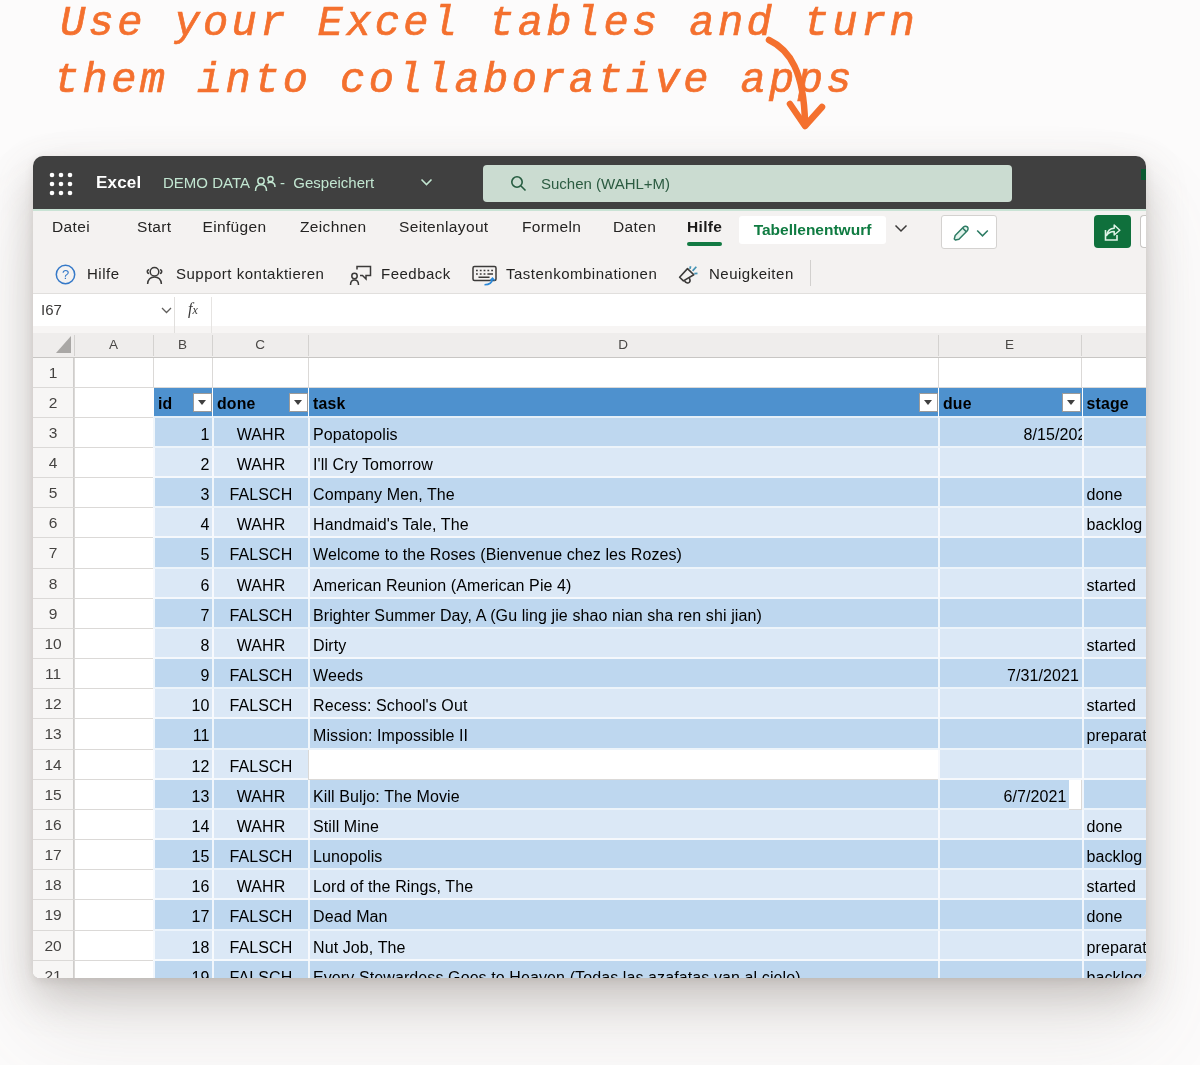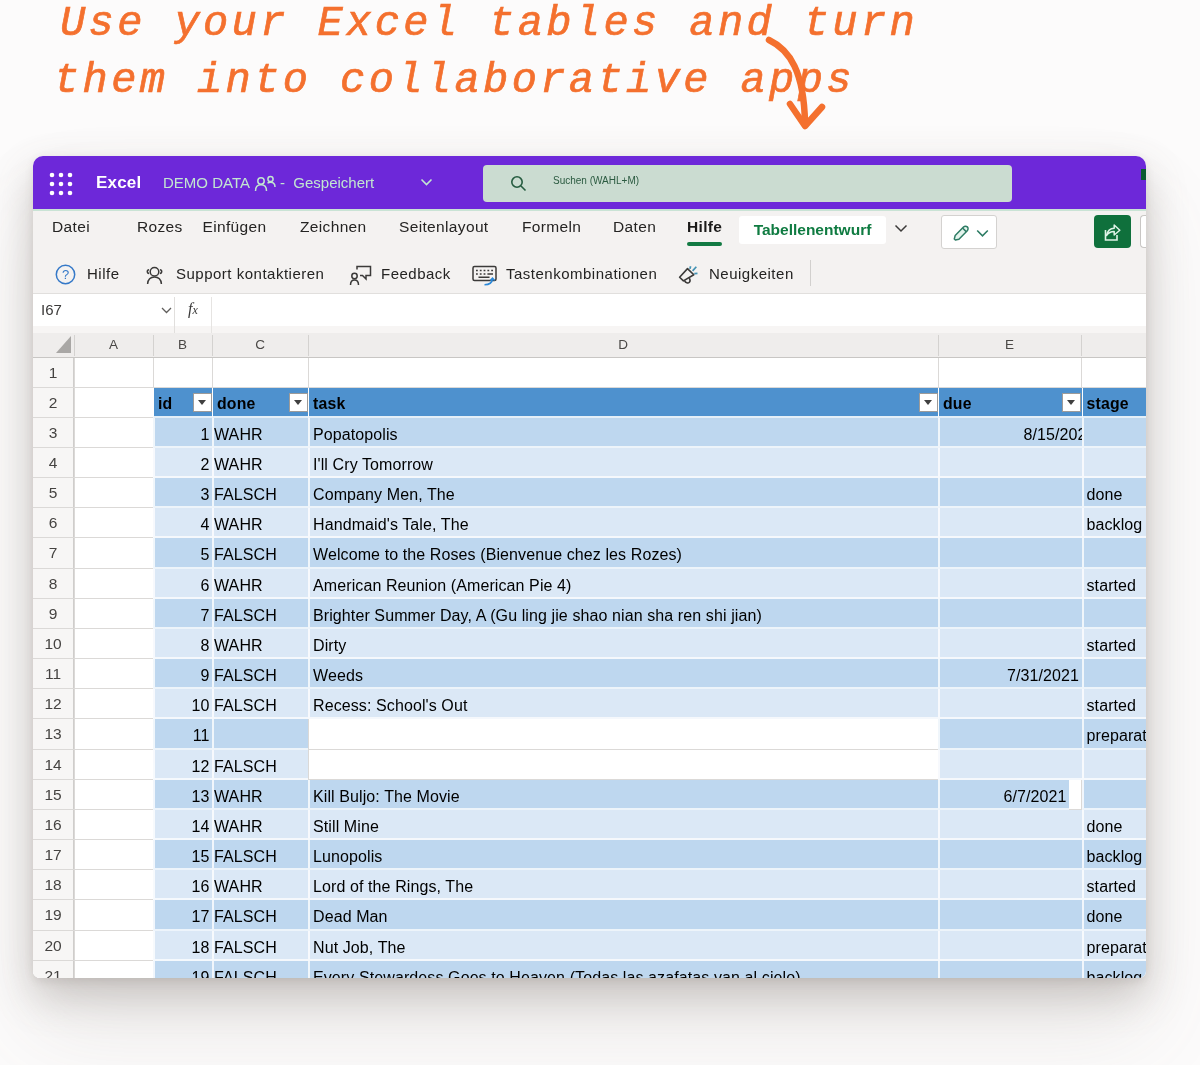--- a/index.html
+++ b/index.html
@@ -11,27 +11,27 @@
 #hand1 { left:60px; top:0px; }
 #hand2 { left:54px; top:57px; }
 #arrow { position:absolute; left:740px; top:20px; }
 
 
 #win { position:absolute; left:33px; top:156px; width:1113px; height:821.5px;
   border-radius:10px 10px 7px 7px; overflow:hidden; background:#fff;
   box-shadow:0 18px 40px rgba(110,100,92,.30), 0 50px 90px rgba(110,100,92,.12), 0 3px 8px rgba(110,100,92,.14); }
 
 
-#titlebar { position:absolute; left:0; top:0; width:1113px; height:53px; background:#6d28d9; }
+#titlebar { position:absolute; left:0; top:0; width:1113px; height:53px; background:#404040; }
 #titlebar .tt { position:absolute; color:#fff; }
 #excel-name { left:63px; top:17px; font-size:17px; font-weight:bold; letter-spacing:.2px; }
 #doc-name { left:130px; top:18px; font-size:15px; color:#C2E6D1 !important; }
 #saved-txt { left:247px; top:18px; font-size:15px; color:#C2E6D1 !important; }
 #searchbox { position:absolute; left:450px; top:9px; width:529px; height:37px; background:#CBDCD1; border-radius:4px; }
-#searchbox span { position:absolute; left:70px; top:10px; font-size:10px; color:#2C5B41; }
+#searchbox span { position:absolute; left:58px; top:10px; font-size:15px; color:#2C5B41; }
 #avatar-stub { position:absolute; left:1108px; top:13px; width:5px; height:11px; background:#0A5A31; }
 
 
 #menurow { position:absolute; left:0; top:53px; width:1113px; height:43px; background:#F4F2F1; border-top:2.5px solid #C9E3D5; box-sizing:border-box; }
 .mi { position:absolute; top:6.5px; font-size:15.5px; letter-spacing:0.35px; color:#252423; white-space:nowrap; }
 #mi-hilfe { font-weight:bold; color:#1B1A19; }
 #hilfe-bar { position:absolute; left:654px; top:31px; width:35px; height:4px; background:#127A43; border-radius:2px; }
 #tab-pill { position:absolute; left:706px; top:5px; width:147px; height:28px; background:#fff; border-radius:3px; }
 #tab-pill span { position:absolute; width:100%; text-align:center; top:5px; font-size:15.5px; font-weight:bold; color:#0F7B41; }
 #pen-box { position:absolute; left:908px; top:4px; width:56px; height:34px; background:#fff; border:1px solid #D4D2D0; border-radius:3px; }
@@ -64,21 +64,21 @@
 .hline { position:absolute; left:0; width:1113px; height:1px; background:#DBD9D7; }
 .rn { position:absolute; left:0; width:41px; font-size:15.5px; color:#454341; text-align:center; display:flex; align-items:center; justify-content:center; border-right:1px solid #CFCDCB; background:#F7F6F5; }
 .th { position:absolute; height:30.17px; box-sizing:border-box; border-bottom:2px solid rgba(255,255,255,.85); background:#4E91CE; color:#000; font-weight:bold; font-size:15.8px; letter-spacing:0.2px; line-height:32px; padding-left:4px; border-left:1px solid #fff; }
 .fbtn { position:absolute; right:0.5px; top:5px; width:19px; height:19px; box-sizing:border-box; background:#fff; border:1px solid #9D9B99; } .fbtn:after { content:""; position:absolute; left:4px; top:6px; width:0; height:0; border-left:4.5px solid transparent; border-right:4.5px solid transparent; border-top:5.5px solid #404040; }
 .dr { position:absolute; left:0; width:1113px; }
 .td { position:absolute; top:0; height:100%; font-size:16px; letter-spacing:0.1px; color:#000; border-left:2px solid rgba(255,255,255,.78); border-bottom:2.5px solid rgba(255,255,255,.72); overflow:hidden; white-space:nowrap; }
 .b1 { background:#BED7EF; }
 .b2 { background:#DBE8F6; }
 .td .ra { position:absolute; right:2.5px; top:2px; line-height:30.17px; }
 .td .la { position:absolute; left:3px; top:2px; line-height:30.17px; }
-.td .ct { position:absolute; width:100%; text-align:left; top:2px; line-height:30.17px; }
+.td .ct { position:absolute; width:100%; text-align:center; top:2px; line-height:30.17px; }
 svg { display:block; }
 .abs { position:absolute; }
 </style>
 </head>
 <body>
 <div id="page">
   <div class="hand" id="hand1">Use your Excel tables and turn</div>
   <div class="hand" id="hand2">them into collaborative apps</div>
   <svg id="arrow" width="100" height="115" viewBox="0 0 100 115">
     <path d="M29 20 C50 30 64 52 65 103" fill="none" stroke="#F4702E" stroke-width="6.5" stroke-linecap="round"></path>
@@ -120,21 +120,21 @@
           <circle cx="7" cy="7" r="5.2" fill="none" stroke="#265C40" stroke-width="1.6"></circle>
           <path d="M11 11 L15.5 15.5" stroke="#265C40" stroke-width="1.6"></path>
         </svg>
         <span>Suchen (WAHL+M)</span>
       </div>
       <div id="avatar-stub"></div>
     </div>
 
     <div id="menurow">
       <span class="mi" style="left:19px">Datei</span>
-      <span class="mi" style="left:104px">Rozes</span>
+      <span class="mi" style="left:104px">Start</span>
       <span class="mi" style="left:169.5px">Einfügen</span>
       <span class="mi" style="left:267px">Zeichnen</span>
       <span class="mi" style="left:366px">Seitenlayout</span>
       <span class="mi" style="left:489px">Formeln</span>
       <span class="mi" style="left:580px">Daten</span>
       <span class="mi" id="mi-hilfe" style="left:654px">Hilfe</span>
       <div id="hilfe-bar"></div>
       <div id="tab-pill">
           <span>Tabellenentwurf</span>
         </div>
@@ -428,20 +428,23 @@
             <span class="la">started</span>
           </div>
         </div>
         <div class="dr" style="top:361.4px;height:30.2px">
           <div class="td b1" style="left:120.0px;width:59.0px">
             <span class="ra">11</span>
           </div>
           <div class="td b1" style="left:179.0px;width:96.0px">
             <span class="ct"></span>
           </div>
+          <div class="td b1" style="left:275.0px;width:630.0px">
+            <span class="la">Mission: Impossible II</span>
+          </div>
           <div class="td b1" style="left:905.0px;width:143.5px"></div>
           <div class="td b1" style="left:1048.5px;width:64.5px">
             <span class="la">preparation</span>
           </div>
         </div>
         <div class="dr" style="top:391.5px;height:30.2px">
           <div class="td b2" style="left:120.0px;width:59.0px">
             <span class="ra">12</span>
           </div>
           <div class="td b2" style="left:179.0px;width:96.0px">

